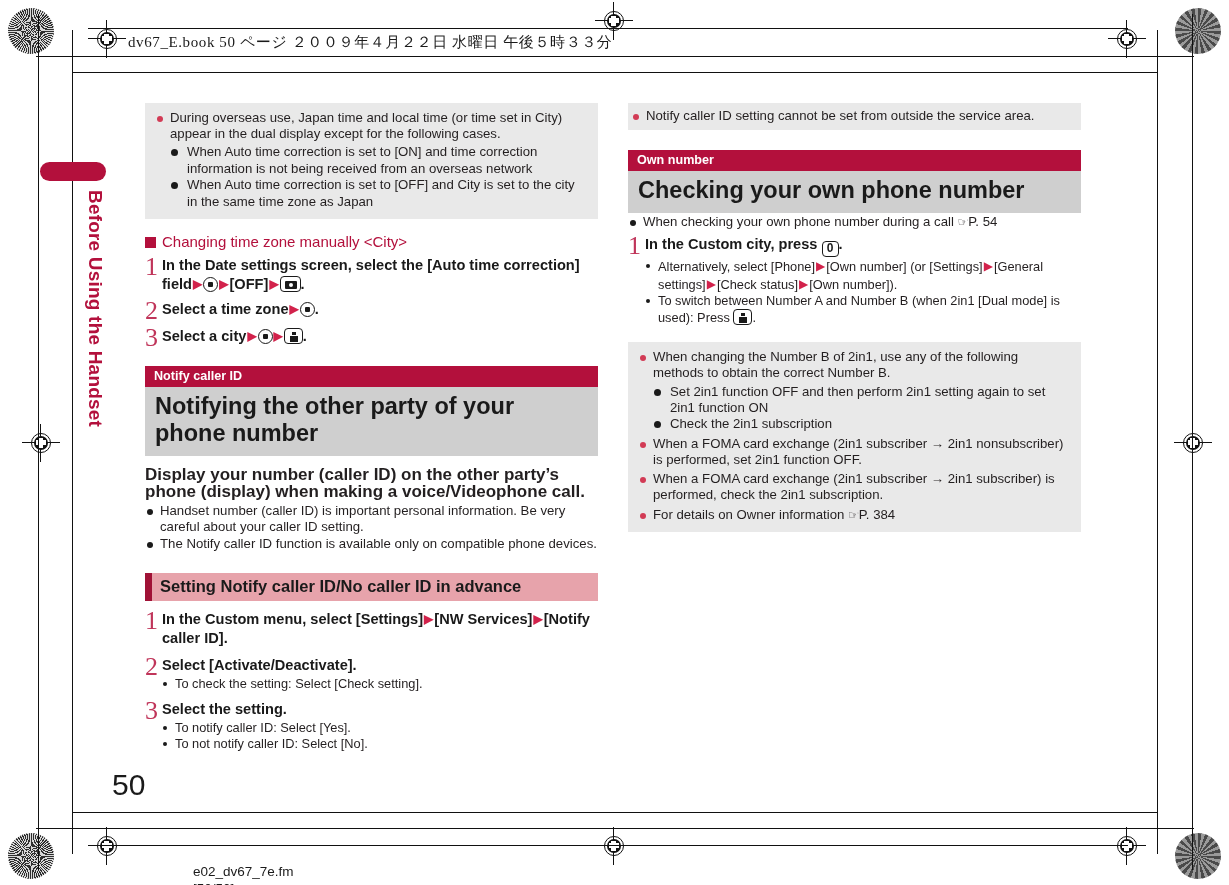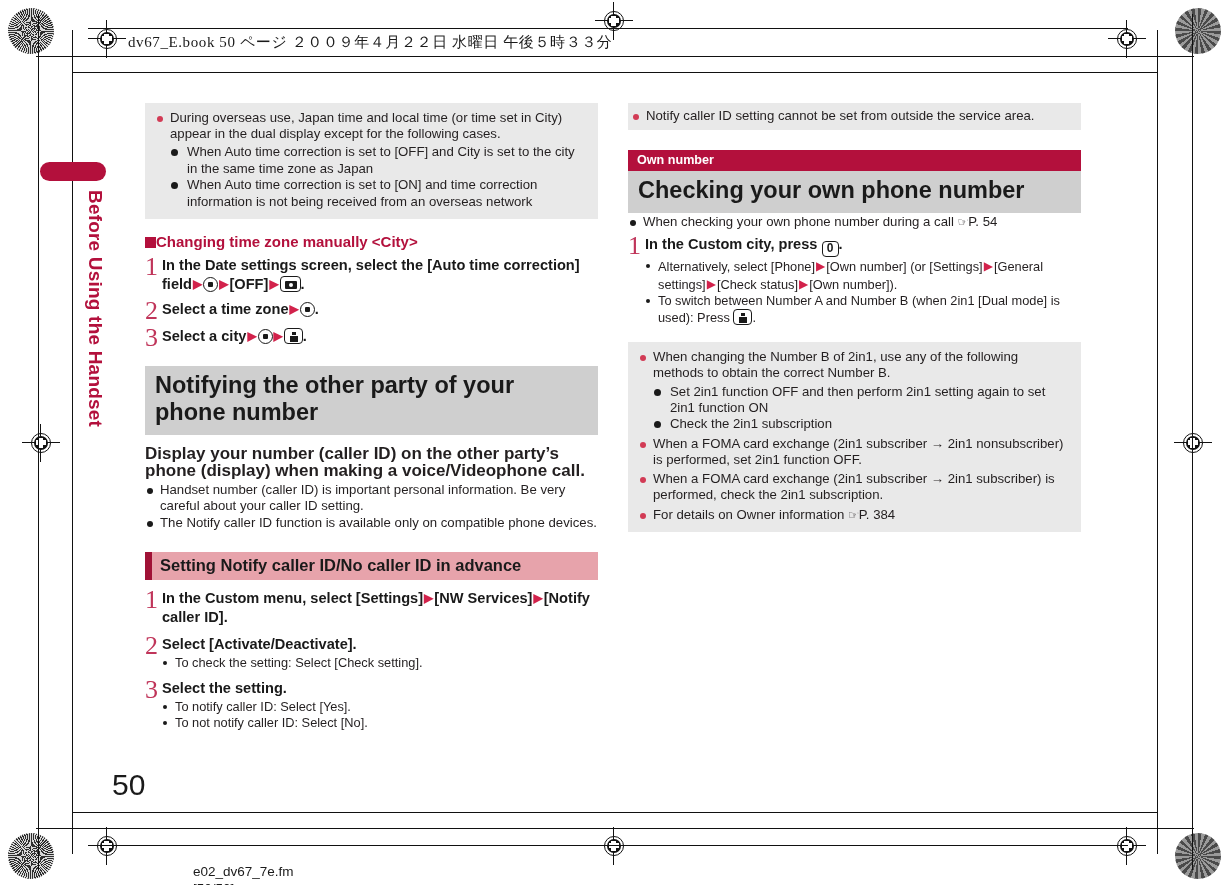--- a/index.html
+++ b/index.html
@@ -94,22 +94,22 @@
     position:relative; padding-left:13px; margin:0;
     font-size:12.8px; line-height:16.2px;
   }
   ul.smalldots li::before {
     content:""; position:absolute; left:1px; top:6px;
     width:4px; height:4px; border-radius:50%; background:#1a1a1a;
   }
 
   
   .subhead {
-    display:flex; align-items:flex-start; 
-    color:#b3103c; font-weight:bold; font-size:15px; margin:14px 0 4px 0;
+    display:flex; align-items:flex-start; gap:6px;
+    color:#b3103c; font-weight:normal; font-size:15px; margin:14px 0 4px 0;
   }
   .subhead .sq { width:11px; height:11px; background:#b3103c; margin-top:4px; flex:0 0 auto; }
 
   
   .step { display:flex; align-items:flex-start; margin-top:6px; }
   .step .num {
     font-family:"Liberation Serif", serif;
     color:#c0355a; font-size:26px; line-height:21px;
     width:17px; flex:0 0 auto; font-weight:normal;
   }
@@ -277,22 +277,22 @@
 <div class="side-tab"></div>
 <div class="side-label">Before Using the Handset</div>
 
 <div class="col col-left">
 
   <div class="notebox">
     <ul class="dots">
       <li>
         <span>During overseas use, Japan time and local time (or time set in City) appear in the dual display except for the following cases.</span>
         <ul class="squares">
+          <li>When Auto time correction is set to [ON] and time correction information is not being received from an overseas network</li>
           <li>When Auto time correction is set to [OFF] and City is set to the city in the same time zone as Japan</li>
-          <li>When Auto time correction is set to [ON] and time correction information is not being received from an overseas network</li>
         </ul>
       </li>
     </ul>
   </div>
 
   <div class="subhead">
     <span class="sq"></span>
     <span>Changing time zone manually &lt;City&gt;</span>
   </div>
 
@@ -305,20 +305,21 @@
     <div class="num">2</div>
     <div class="txt"><span>Select a time zone</span><span class="arw">▶</span><span class="kb-sel"></span><span>.</span></div>
   </div>
 
   <div class="step">
     <div class="num">3</div>
     <div class="txt"><span>Select a city</span><span class="arw">▶</span><span class="kb-sel"></span><span class="arw">▶</span><span class="kb-i"></span><span>.</span></div>
   </div>
 
   <div class="sect">
+    <div class="kicker">Notify caller ID</div>
     <div class="title">Notifying the other party of your phone number</div>
   </div>
 
   <div class="lead">Display your number (caller ID) on the other party’s phone (display) when making a voice/Videophone call.</div>
   <ul class="dots black">
     <li>Handset number (caller ID) is important personal information. Be very careful about your caller ID setting.</li>
     <li>The Notify caller ID function is available only on compatible phone devices.</li>
   </ul>
 
   <div class="pinkbar">

